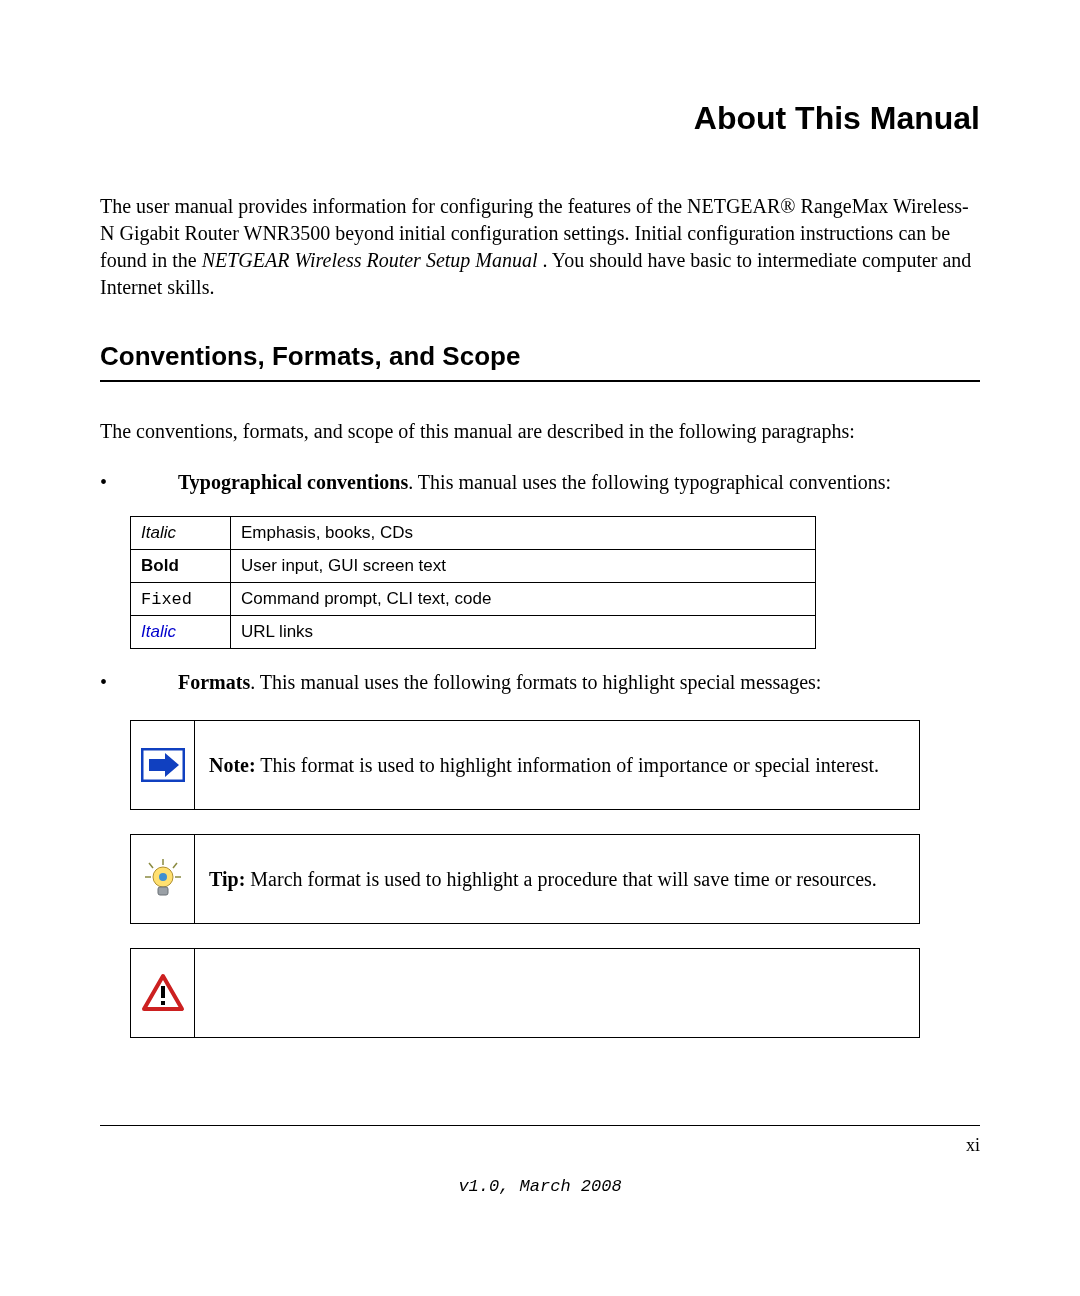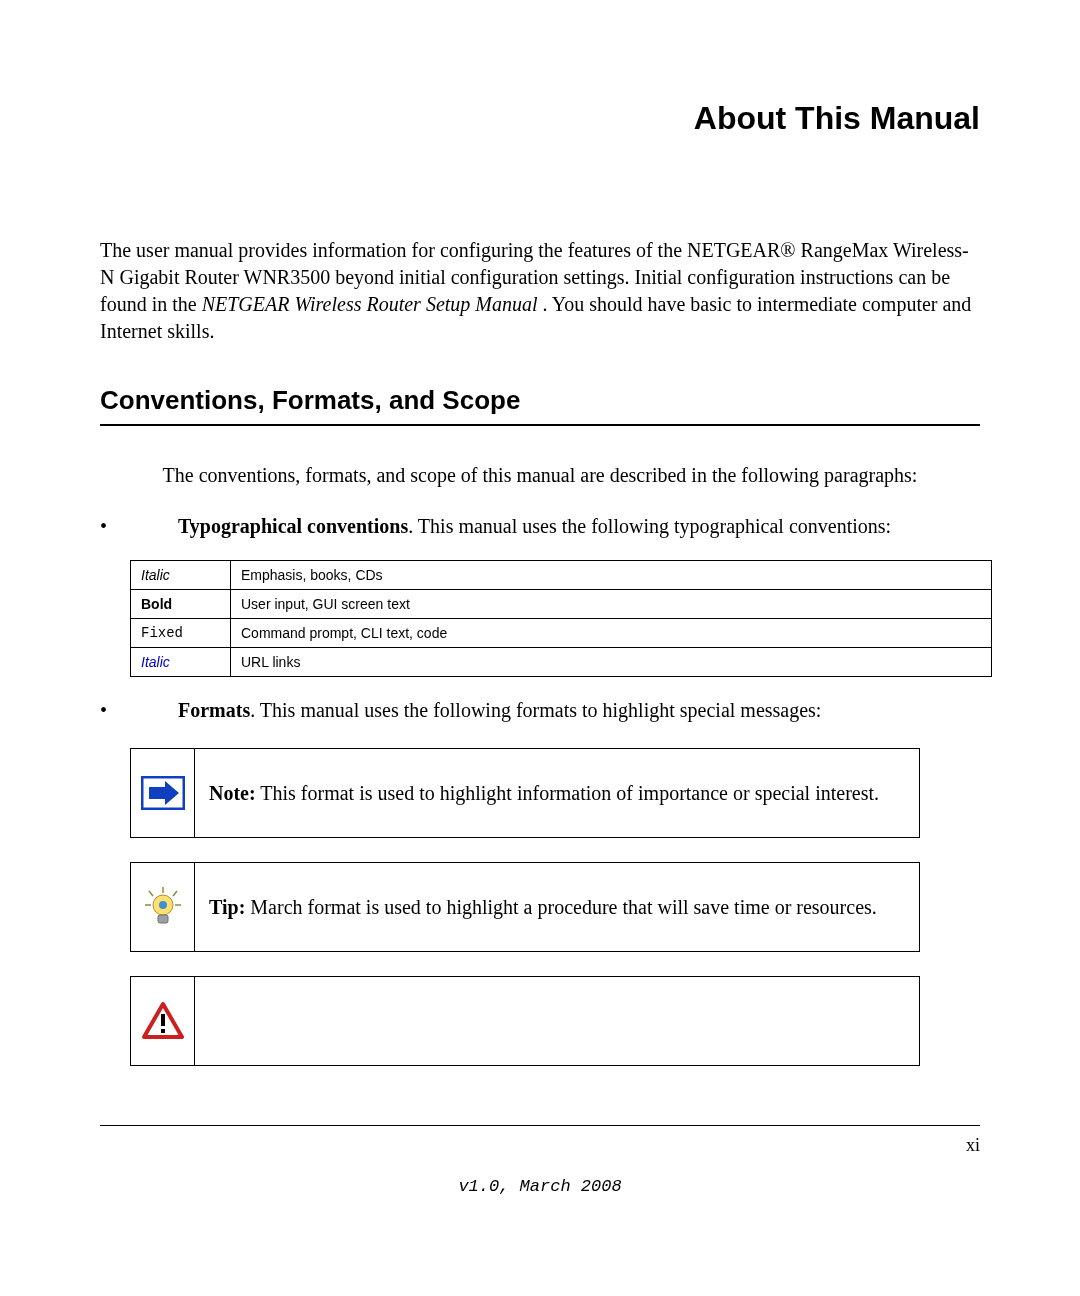--- a/index.html
+++ b/index.html
@@ -11,60 +11,59 @@
       font-size: 20px;
       color: #000;
       padding: 100px 100px 40px 100px;
       position: relative;
     }
     .page-title {
       font-family: Arial, Helvetica, sans-serif;
       font-weight: bold;
       font-size: 32px;
       text-align: right;
-      margin-bottom: 100px;
+      margin-bottom: 56px;
     }
     .intro-para {
       line-height: 1.35;
       margin-bottom: 40px;
     }
     .intro-para .ital { font-style: italic; }
     .section-heading {
       font-family: Arial, Helvetica, sans-serif;
       font-weight: bold;
       font-size: 26px;
       padding-bottom: 8px;
       border-bottom: 2px solid #000;
       margin-bottom: 36px;
     }
     .section-intro {
       margin-bottom: 24px;
       line-height: 1.35;
-      text-align: center;
     }
     .bullet-block {
       display: flex;
       align-items: flex-start;
       margin-bottom: 20px;
     }
     .bullet-dot {
       width: 30px;
       flex: 0 0 30px;
       padding-top: 2px;
     }
     .bullet-text { flex: 1; line-height: 1.35; margin-left: 48px; }
     .bullet-text .bold { font-weight: bold; }
 
     
     table.conv {
       border-collapse: collapse;
-      width: 862px;
+      width: 686px;
       margin: 6px 0 20px 30px;
       font-family: Arial, Helvetica, sans-serif;
-      font-size: 14px;
+      font-size: 17px;
     }
     table.conv td {
       border: 1px solid #000;
       padding: 6px 10px;
       vertical-align: middle;
     }
     table.conv td.style { width: 100px; }
     .style-italic { font-style: italic; }
     .style-bold   { font-weight: bold; }
     .style-fixed  { font-family: "Courier New", Courier, monospace; }

